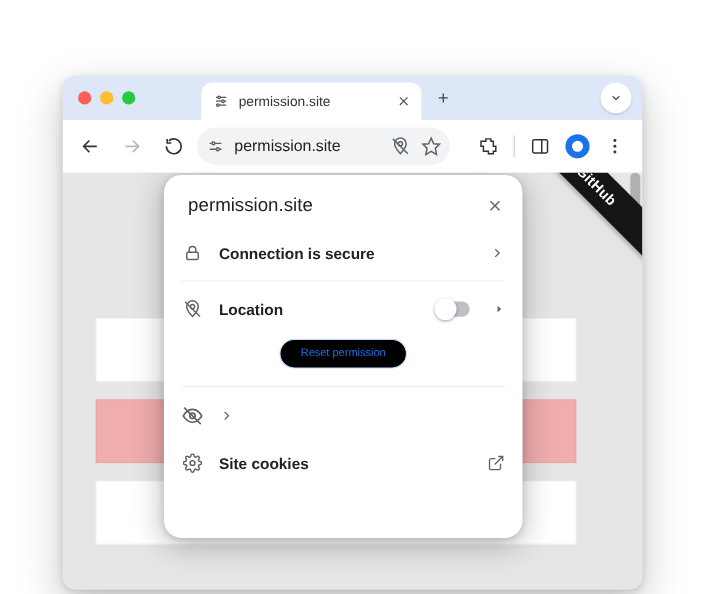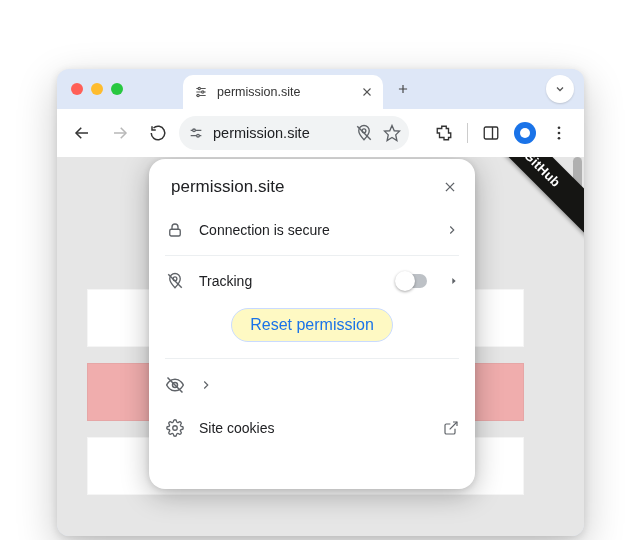--- a/index.html
+++ b/index.html
@@ -173,35 +173,35 @@
     padding: 2px 18px 12px 22px;
     font-size:17px; font-weight:500;
   }
   .row {
     display:flex; align-items:center;
     padding: 12px 16px;
     gap: 14px;
     font-size:14px;
   }
   .row .ic { width:20px; color:var(--icon-grey); display:flex; align-items:center; justify-content:center;}
-  .row .lbl { flex:1; }
+  .row .lbl { flex:1;font-weight:bold; }
   .row .sub { font-size:12px; color:var(--text-grey); margin-top:2px;}
   .row .chevr { color:var(--icon-grey); }
   .sep { height:1px; background:#eceff1; margin: 4px 16px; }
   .toggle {
     width:30px; height:14px; background:#bdc1c6; border-radius:8px; position:relative;
   }
   .toggle::after {
     content:""; position:absolute; left:-2px; top:-3px; width:20px; height:20px;
     background:#fff; border-radius:50%; box-shadow:0 1px 3px rgba(0,0,0,0.35);
   }
   .reset-row { display:flex; justify-content:center; padding: 6px 0 12px 0; }
   .reset-btn {
-    border:1px solid #c9dbff; color:#1a73e8; background:#fef9c3;
-    font-size:16px; padding:7px 18px; border-radius:18px; font-weight:500;
+    border:1px solid #c9dbff; color:#1a73e8; background:#000000;
+    font-size:10px; padding:7px 18px; border-radius:18px; font-weight:500;
   }
   .xbtn { color:#5f6368; font-size:14px; }
   svg { display:block; }
 </style>
 </head>
 <body>
 
 <div class="window">
 
   <div class="tabstrip">
@@ -356,21 +356,21 @@
       <div class="sep"></div>
 
       <div class="row">
         <span class="ic">
           <svg viewBox="0 0 24 24" width="18" height="18" fill="none" stroke="currentColor" stroke-width="1.8">
             <path d="M12 21s-7-7.5-7-12a7 7 0 0 1 14 0c0 4.5-7 12-7 12z"></path>
               <circle cx="12" cy="9" r="2.5"></circle>
             <line x1="3" y1="3" x2="21" y2="21"></line>
           </svg>
         </span>
-        <span class="lbl">Tracking</span>
+        <span class="lbl">Location</span>
         <span class="toggle"></span>
         <span class="chevr" style="margin-left:8px">
           <svg viewBox="0 0 24 24" width="10" height="10" fill="currentColor">
               <polygon points="8 5 16 12 8 19"></polygon>
             </svg>
         </span>
       </div>
 
       <div class="reset-row">
         <button class="reset-btn">

